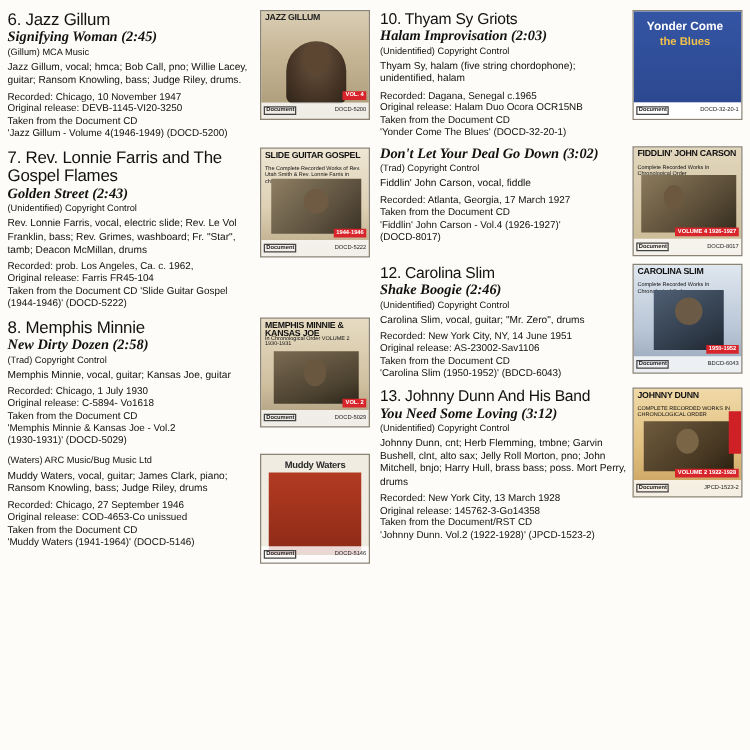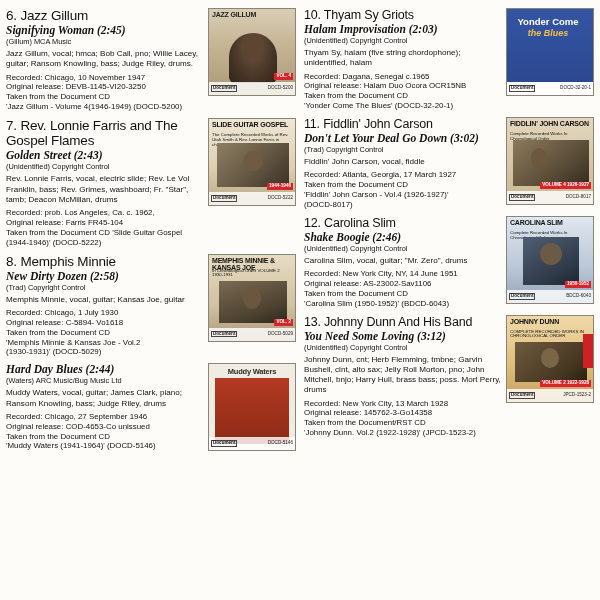--- a/index.html
+++ b/index.html
@@ -212,21 +212,20 @@
     position: absolute;
     left: 0; right: 4px; top: 8px;
     color: #ffffff;
     font-weight: bold;
     font-size: 9.5px;
     line-height: 1.15;
     text-align: center;
   }
   .art-yonder .ytext .em {
     color: #f2c14b;
-    font-style: italic;
     font-size: 9px;
   }
 
   .art-fiddlin { background: linear-gradient(180deg,#e2d7bd 0%,#c9b894 100%); }
   .art-fiddlin .photo {
     position: absolute;
     left: 6px; top: 22px;
     width: 76px; height: 46px;
     background: linear-gradient(140deg,#8b7a5c 0%,#574a35 65%,#332b1e 100%);
   }
@@ -371,21 +370,20 @@
             <div class="label-strip">
               <span class="doc-logo">Document</span>
               <span>DOCD-5029</span>
             </div>
           </div>
         </div>
       </div>
 
       <div class="entry">
         <div class="entry-text">
-          <div class="song">Hard Day Blues (2:44)</div>
           <div class="credit">(Waters) ARC Music/Bug Music Ltd</div>
           <div class="personnel">Muddy Waters, vocal, guitar; James Clark, piano; Ransom Knowling, bass; Judge Riley, drums</div>
           <div class="details">
             <div>Recorded: Chicago, 27 September 1946</div>
             <div>Original release: COD-4653-Co unissued</div>
             <div>Taken from the Document CD</div>
             <div>'Muddy Waters (1941-1964)' (DOCD-5146)</div>
           </div>
         </div>
         <div class="entry-art">
@@ -430,24 +428,20 @@
             <div class="label-strip">
               <span class="doc-logo">Document</span>
               <span>DOCD-32-20-1</span>
             </div>
           </div>
         </div>
       </div>
 
       <div class="entry">
         <div class="entry-text">
-          <div class="num-title small">
-            <span>11.</span>
-            <span>Fiddlin' John Carson</span>
-          </div>
           <div class="song">Don't Let Your Deal Go Down (3:02)</div>
           <div class="credit">(Trad) Copyright Control</div>
           <div class="personnel">Fiddlin' John Carson, vocal, fiddle</div>
           <div class="details">
             <div>Recorded: Atlanta, Georgia, 17 March 1927</div>
             <div>Taken from the Document CD</div>
             <div>'Fiddlin' John Carson - Vol.4 (1926-1927)'</div>
             <div>(DOCD-8017)</div>
           </div>
         </div>

